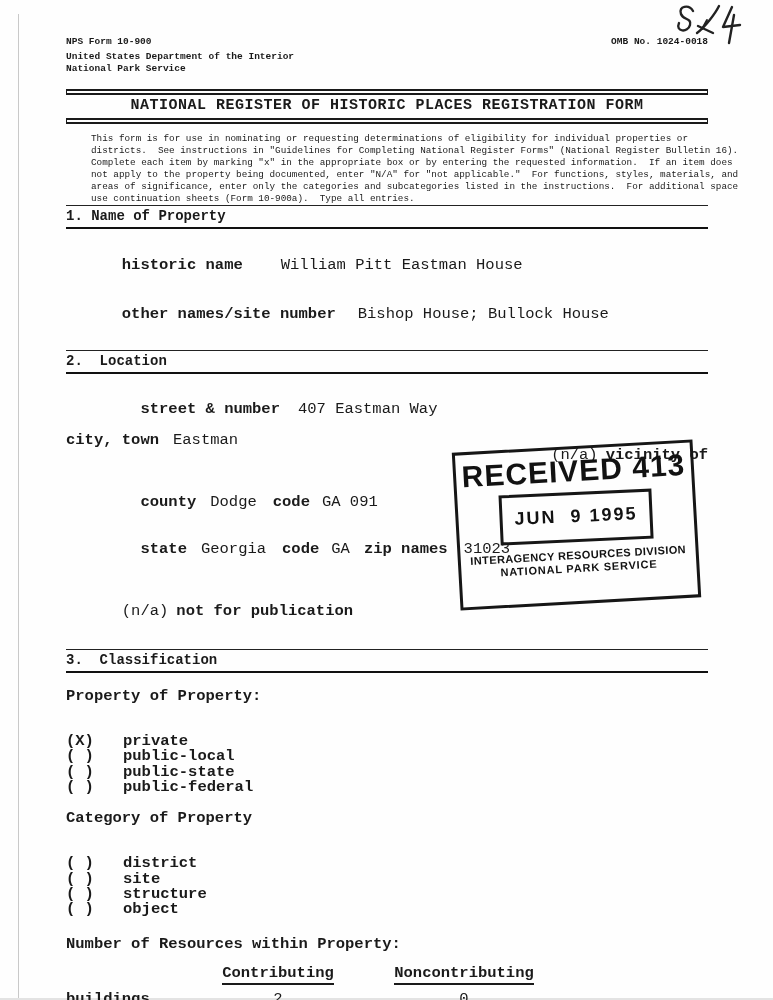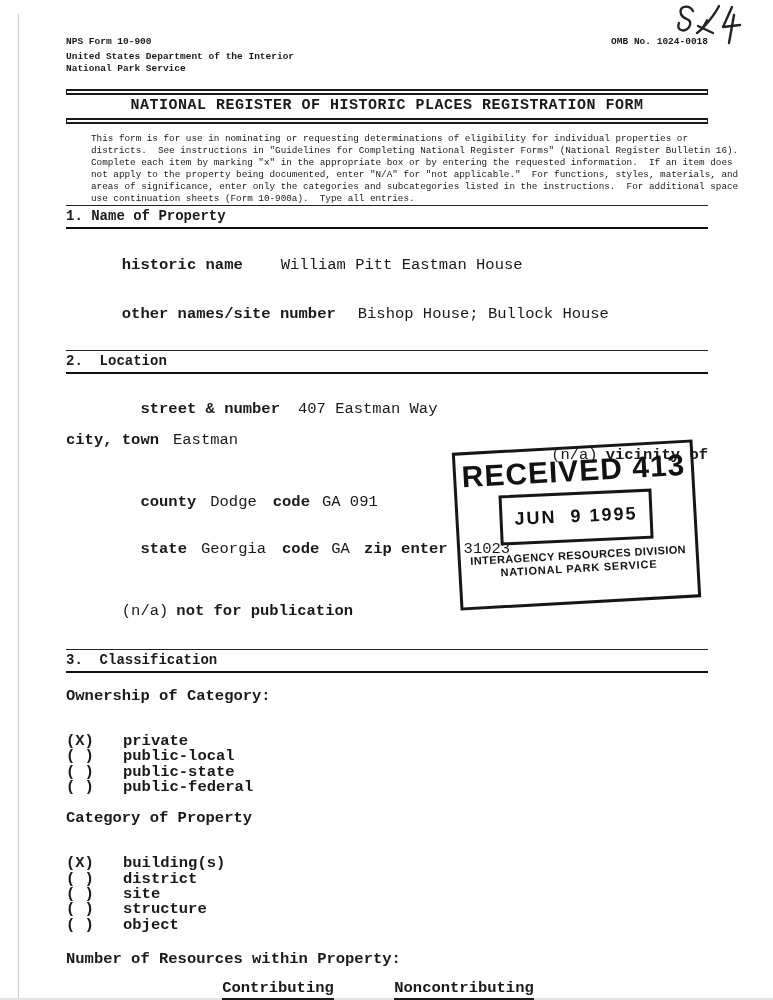--- a/index.html
+++ b/index.html
@@ -122,41 +122,40 @@
       <div class="line flexline">
         <span class="b">city, town</span><span style="margin-left:14px">Eastman</span>
         <span class="right-group">
           <span>(n/a)</span><span class="b" style="margin-left:8px">vicinity of</span>
         </span>
       </div>
       <div class="line">
         <span class="b">county</span><span style="margin-left:14px">Dodge</span><span class="b" style="margin-left:16px">code</span><span style="margin-left:12px">GA 091</span>
       </div>
       <div class="line">
-        <span class="b">state</span><span style="margin-left:14px">Georgia</span><span class="b" style="margin-left:16px">code</span><span style="margin-left:12px">GA</span><span class="b" style="margin-left:14px">zip enter</span><span style="margin-left:16px">31023</span>
+        <span class="b">state</span><span style="margin-left:14px">Georgia</span><span class="b" style="margin-left:16px">code</span><span style="margin-left:12px">GA</span><span class="b" style="margin-left:14px">zip names</span><span style="margin-left:16px">31023</span>
       </div>
     </div>
 
     <div class="line nfp">
       <span>(n/a)</span><span class="b" style="margin-left:8px">not for publication</span>
     </div>
 
     <div class="sec-head s3">3.  Classification</div>
 
-    <div class="sub-title">Ownership of Category:</div>
+    <div class="sub-title">Property of Property:</div>
     <div class="opt-list">
       <div class="opt"><span class="mark">(X)</span><span class="lbl">private</span></div>
       <div class="opt"><span class="mark">( )</span><span class="lbl">public-local</span></div>
       <div class="opt"><span class="mark">( )</span><span class="lbl">public-state</span></div>
       <div class="opt"><span class="mark">( )</span><span class="lbl">public-federal</span></div>
     </div>
 
     <div class="sub-title">Category of Property</div>
     <div class="opt-list">
-      <div class="opt"><span class="mark">(X)</span><span class="lbl">building(s)</span></div>
       <div class="opt"><span class="mark">( )</span><span class="lbl">district</span></div>
       <div class="opt"><span class="mark">( )</span><span class="lbl">site</span></div>
       <div class="opt"><span class="mark">( )</span><span class="lbl">structure</span></div>
       <div class="opt"><span class="mark">( )</span><span class="lbl">object</span></div>
     </div>
 
     <div class="sub-title" style="margin-top:17px">Number of Resources within Property:</div>
 
     <div class="res-table">
       <div class="res-head">

